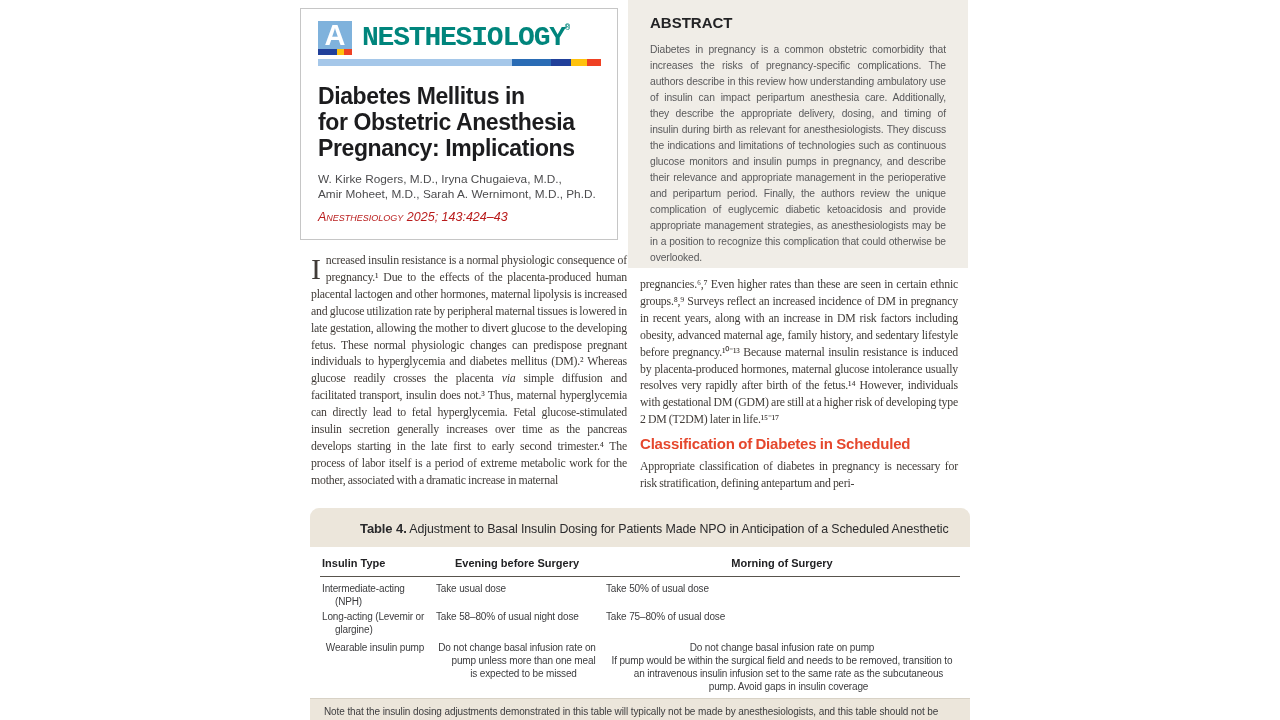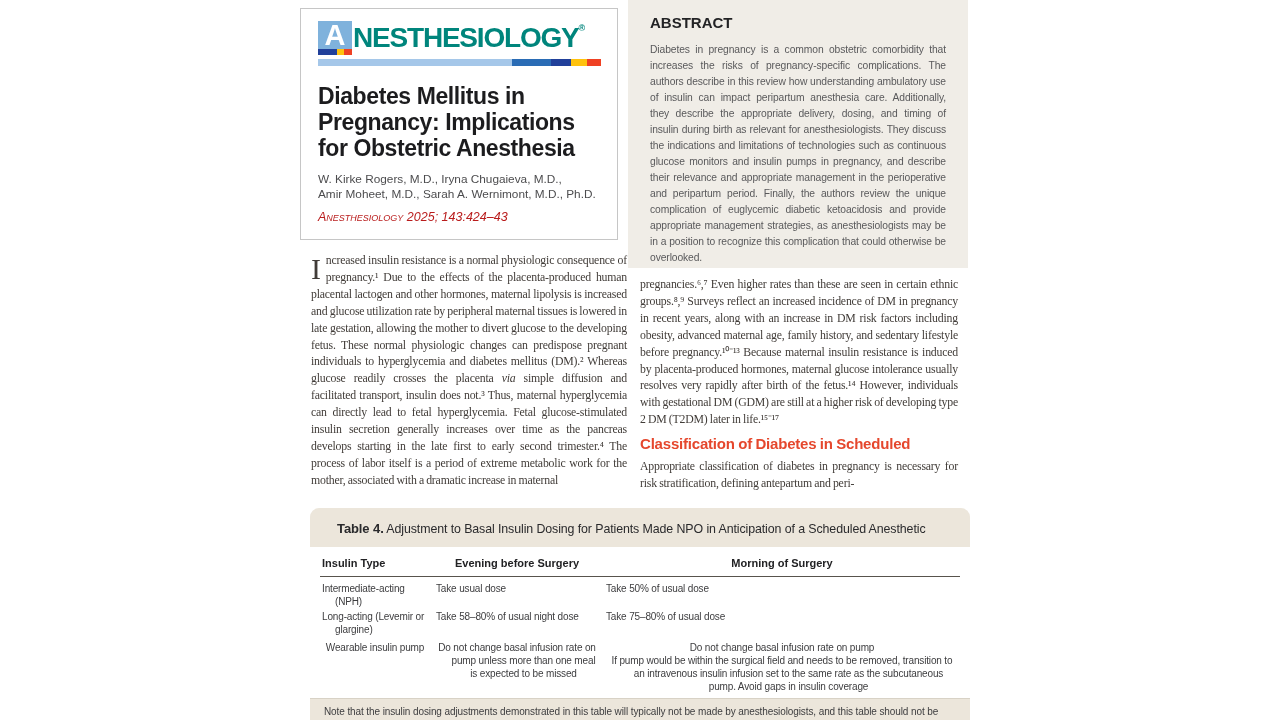--- a/index.html
+++ b/index.html
@@ -20,21 +20,21 @@
     display:flex; align-items:flex-start; justify-content:center; flex:0 0 34px;
   }
   .a-letter { color:#ffffff; font-weight:bold; font-size:29px; line-height:29px; }
   .a-strip { position:absolute; left:0; bottom:0; width:100%; height:6px; display:flex; }
   .a-strip i { display:block; height:100%; }
   .a-strip .s-navy { width:55%; background:#21409A; }
   .a-strip .s-yellow { width:22%; background:#FFC20E; }
   .a-strip .s-red { width:23%; background:#EF4123; }
   .logo-word {
     color:#00857C; font-weight:bold; font-size:28px; line-height:34px;
-    letter-spacing:-1.2px; margin-left:1px; white-space:nowrap;
+    letter-spacing:-1.2px; margin-left:10px; white-space:nowrap;font-family:Liberation Mono, monospace;
   }
   .reg { color:#00857C; font-size:9px; vertical-align:top; line-height:14px; }
   .logo-bar { margin-top:4px; height:7px; display:flex; width:100%; }
   .logo-bar i { display:block; height:100%; }
   .b1 { width:68.5%; background:#A5C7E9; }
   .b2 { width:14%; background:#2A6CB5; }
   .b3 { width:7%; background:#21409A; }
   .b4 { width:5.5%; background:#FFC20E; }
   .b5 { width:5%; background:#EF4123; }
   .article-title {
@@ -70,21 +70,21 @@
   .section-heading {
     font-family:"Liberation Sans", sans-serif; font-size:15px; font-weight:bold;
     color:#E5472D; letter-spacing:-0.2px; margin:8px 0 5px 0; text-align:left;
   }
 
   
   .table-card {
     position:absolute; left:310px; top:508px; width:660px; min-height:210px;
     background:#ECE6DB; border-radius:9px; overflow:hidden;
   }
-  .table-title { padding:13px 14px 11px 27px; font-size:12.4px; color:#2a2a2c; letter-spacing:-0.1px; }
+  .table-title { padding:13px 14px 11px 14px; font-size:12.4px; color:#2a2a2c; letter-spacing:-0.1px;margin-left:36px; }
   .table-title b { font-size:13px; }
   .table-white { background:#ffffff; padding:8px 10px 5px 10px; }
   .thead-row, .trow { display:grid; grid-template-columns:106px 162px 1fr; column-gap:8px; }
   .thead-row {
     font-weight:bold; font-size:11px; color:#222224; padding:2px 2px 7px 2px;
     border-bottom:1.3px solid #58534d; margin-bottom:5px;
   }
   .th-center { text-align:center; }
   .trow {
     font-size:10px; line-height:13px; letter-spacing:-0.15px; color:#3d3d3f;
@@ -115,22 +115,22 @@
   <div class="logo-bar">
       <i class="b1"></i>
       <i class="b2"></i>
       <i class="b3"></i>
       <i class="b4"></i>
       <i class="b5"></i>
     </div>
 
   <h1 class="article-title">
       <div>Diabetes Mellitus in</div>
+      <div>for Obstetric Anesthesia</div>
       <div>Pregnancy: Implications</div>
-      <div>for Obstetric Anesthesia</div>
     </h1>
   <div class="author-list">
       <div>W. Kirke Rogers, M.D., Iryna Chugaieva, M.D.,</div>
       <div>Amir Moheet, M.D., Sarah A. Wernimont, M.D., Ph.D.</div>
     </div>
   <div class="header-cite"><span class="sc">Anesthesiology</span><span> 2025; 143:424–43</span></div>
 </section>
 
 <aside class="abstract-panel">
   <h2 class="abstract-heading">ABSTRACT</h2>

